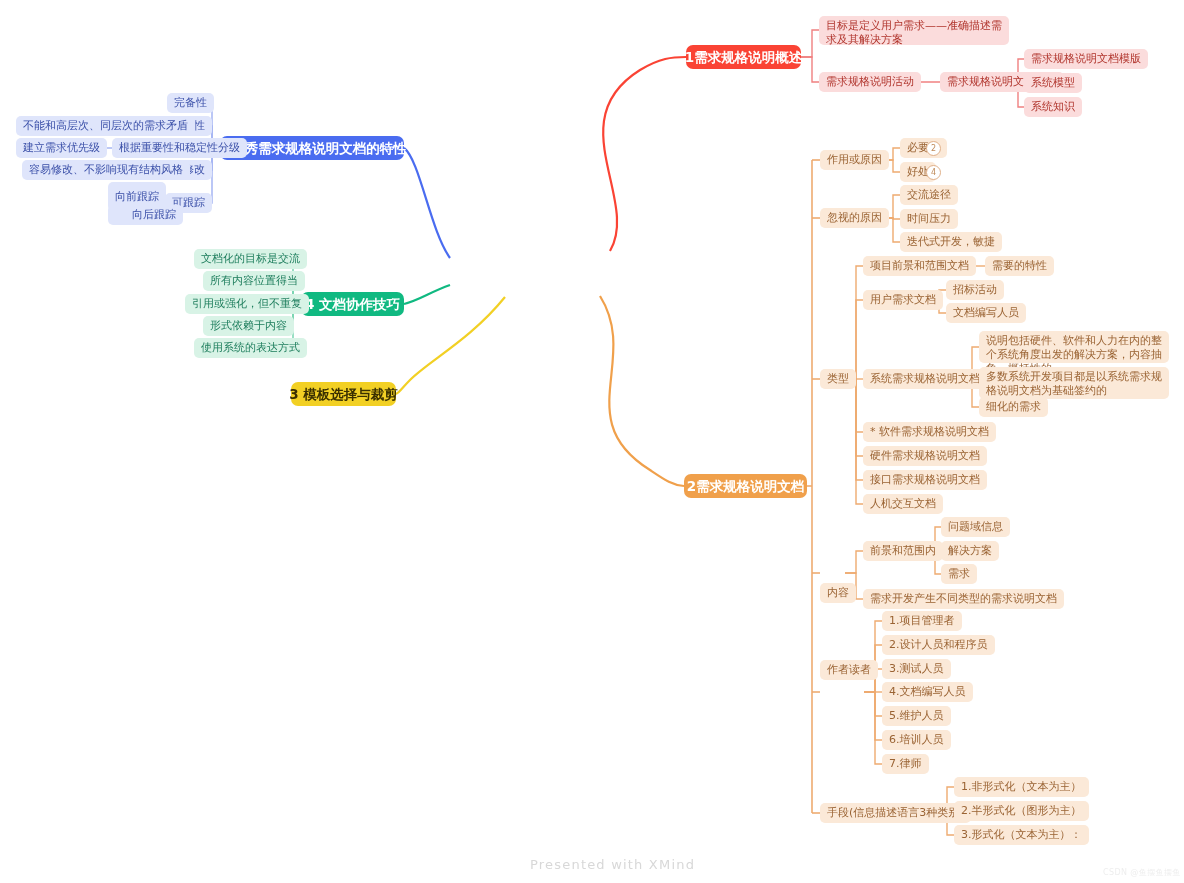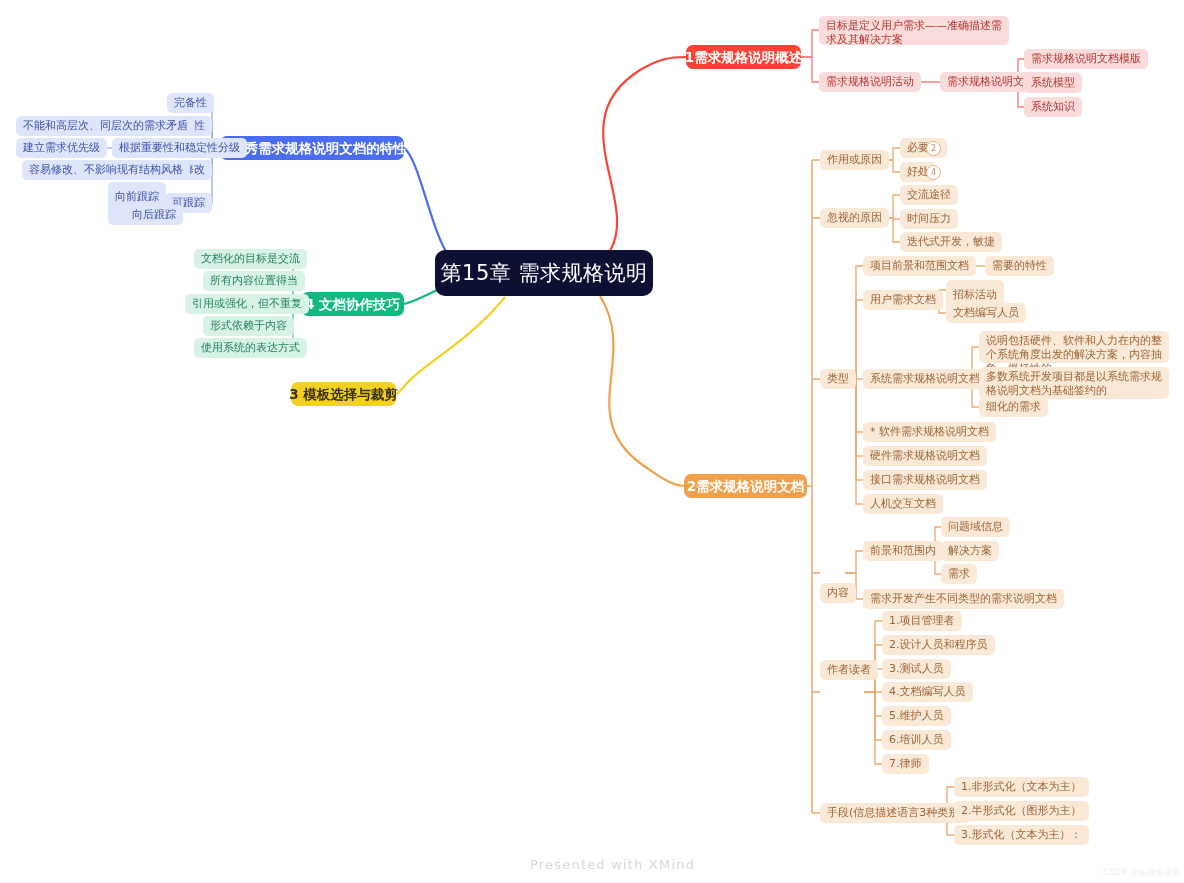--- a/index.html
+++ b/index.html
@@ -190,23 +190,20 @@
     <path d="M 165,203 H 158 V 192 H 150" fill="none" stroke="#9fb0f2" stroke-width="1.4"></path>
     <path d="M 165,203 H 158 V 215 H 150" fill="none" stroke="#9fb0f2" stroke-width="1.4"></path>
 
     <path d="M 301,304 H 293 V 259 H 286" fill="none" stroke="#6fd2ac" stroke-width="1.4"></path>
     <path d="M 301,304 H 293 V 281 H 286" fill="none" stroke="#6fd2ac" stroke-width="1.4"></path>
     <path d="M 301,304 H 293 V 304 H 286" fill="none" stroke="#6fd2ac" stroke-width="1.4"></path>
     <path d="M 301,304 H 293 V 326 H 286" fill="none" stroke="#6fd2ac" stroke-width="1.4"></path>
     <path d="M 301,304 H 293 V 348 H 286" fill="none" stroke="#6fd2ac" stroke-width="1.4"></path>
   </svg>
 
-  <div class="node central" style="left:435px; top:250px; width:218px; height:46px;">
-    <span>第15章 需求规格说明</span>
-  </div>
 
   <div class="node main red" style="left:686px; top:45px; width:115px; height:24px;">
     <span>1需求规格说明概述</span>
   </div>
 
   <div class="node sub red wrap" style="left:819px; top:16px; width:190px; height:29px; align-items:flex-start; padding-top:3px;">
     <span>目标是定义用户需求——准确描述需求及其解决方案</span>
   </div>
 
   <div class="node sub red" style="left:819px; top:72px; height:20px;">
@@ -266,21 +263,21 @@
   <div class="node sub orange" style="left:863px; top:256px; height:20px;">
     <span>项目前景和范围文档</span>
   </div>
   <div class="node sub orange" style="left:985px; top:256px; height:20px;">
     <span>需要的特性</span>
   </div>
 
   <div class="node sub orange" style="left:863px; top:290px; height:20px;">
     <span>用户需求文档</span>
   </div>
-  <div class="node sub orange" style="left:946px; top:280px; height:30px;">
+  <div class="node sub orange" style="left:946px; top:280px; height:20px;">
     <span>招标活动</span>
   </div>
   <div class="node sub orange" style="left:946px; top:303px; height:20px;">
     <span>文档编写人员</span>
   </div>
 
   <div class="node sub orange" style="left:863px; top:369px; height:20px;">
     <span>系统需求规格说明文档</span>
   </div>
   <div class="node sub orange wrap" style="left:979px; top:331px; width:190px; height:32px; align-items:flex-start; padding-top:3px;">

